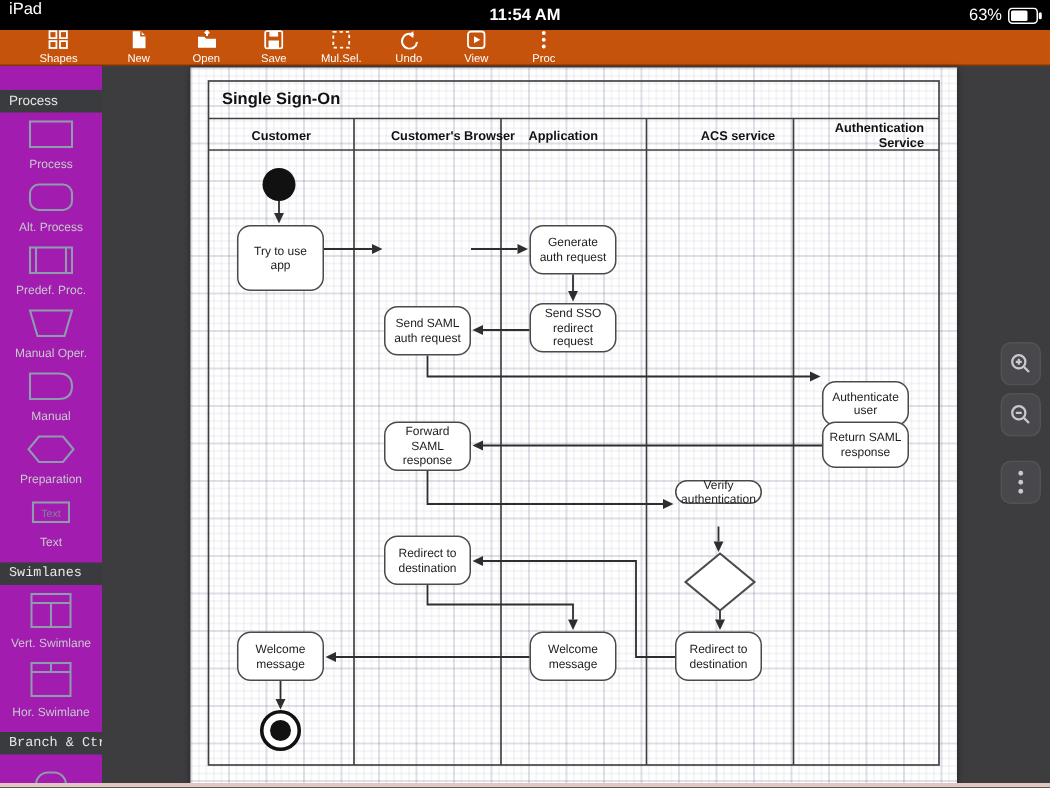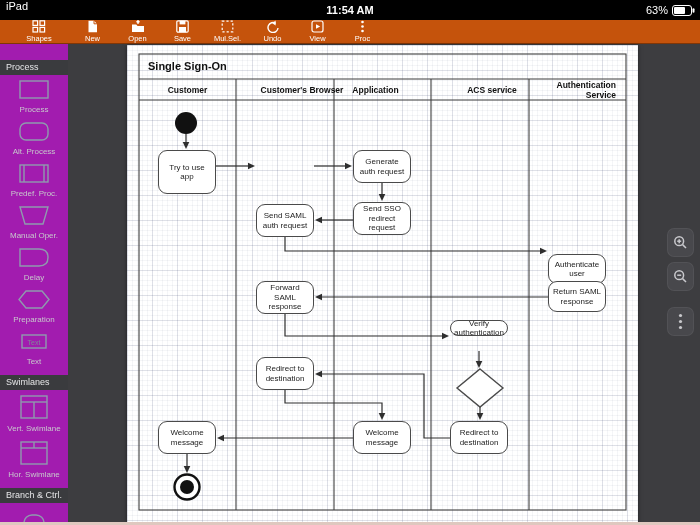--- a/index.html
+++ b/index.html
@@ -21,21 +21,21 @@
     justify-content:center;cursor:pointer;}
   .tb-item:first-child{width:50px;margin-right:6px;}
   .tb-icon{height:13px;display:flex;align-items:center;justify-content:center;}
   .tb-label{color:#fff;font-size:7.5px;margin-top:1px;white-space:nowrap;}
 
   
   #sidebar{position:absolute;left:0;top:44px;width:68px;height:478px;background:#a21caf;
     overflow:hidden;}
   .side-header{margin-top:16px;height:15px;background:#3a3b3e;color:#e6e6e8;font-size:9px;
     line-height:15px;padding-left:6px;white-space:nowrap;}
-  .side-header.not-first{margin-top:6px;}
+  .side-header.not-first{margin-top:6px;font-family:Liberation Mono, monospace;}
   .side-item{height:42px;display:flex;flex-direction:column;align-items:center;
     justify-content:flex-end;padding-bottom:3px;box-sizing:border-box;cursor:pointer;}
   .side-item .s-icon{flex:1;display:flex;align-items:center;justify-content:center;}
   .side-item .s-label{color:#c7c9cc;font-size:8px;white-space:nowrap;}
   .side-item.tall{height:46px;}
 
   
   #canvas{position:absolute;left:72px;top:44px;width:628px;height:478px;background:#3d3d40;}
   #page{position:absolute;left:55px;top:1px;width:511px;height:477px;background:#fff;
     box-shadow:0 1px 4px rgba(0,0,0,.5);
@@ -210,21 +210,21 @@
           </svg>
         </span>
       <span class="s-label">Manual Oper.</span>
     </div>
     <div class="side-item">
       <span class="s-icon">
           <svg width="40" height="24" viewBox="0 0 40 24">
             <path d="M6 3 H25 Q34 3 34 11.5 Q34 20 25 20 H6 Z" fill="none" stroke="#8f9aae" stroke-width="1.4"></path>
           </svg>
         </span>
-      <span class="s-label">Delay</span>
+      <span class="s-label">Manual</span>
     </div>
     <div class="side-item">
       <span class="s-icon">
           <svg width="40" height="24" viewBox="0 0 40 24">
             <polygon points="12,3 28,3 35,11.5 28,20 12,20 5,11.5" fill="none" stroke="#8f9aae" stroke-width="1.4"></polygon>
           </svg>
         </span>
       <span class="s-label">Preparation</span>
     </div>
     <div class="side-item">

